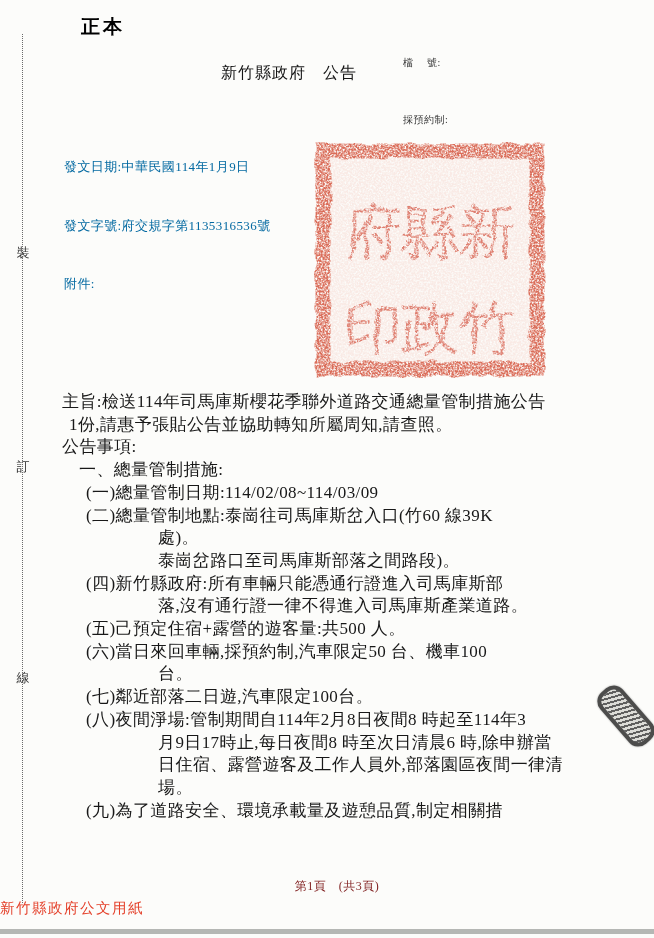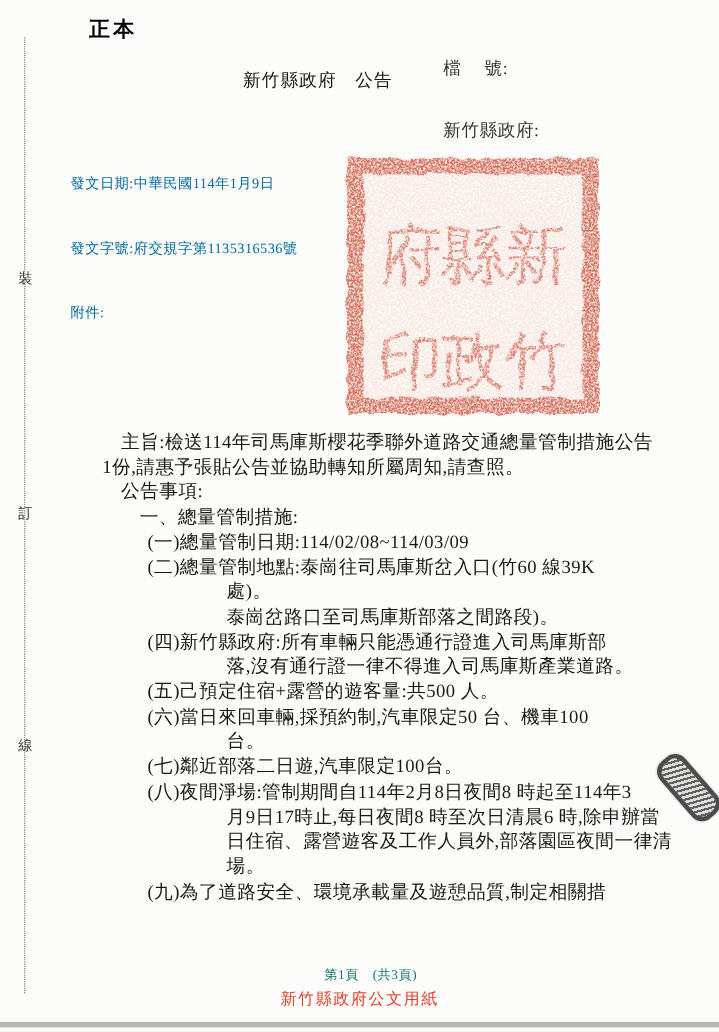--- a/index.html
+++ b/index.html
@@ -11,21 +11,21 @@
     font-family:"Liberation Serif", serif;
     color:#1c1c1c;
   }
   
   .copy-type{
     position:absolute;left:81px;top:14px;
     font-size:19px;letter-spacing:3px;font-weight:600;color:#000000;
   }
   .archive-box{
     position:absolute;left:403px;top:15px;
-    font-size:16px;line-height:19px;color:#333;letter-spacing:0.5px;
+    font-size:10px;line-height:19px;color:#333;letter-spacing:0.5px;
     white-space:pre;
   }
   .doc-title{
     position:absolute;left:289px;top:63px;transform:translateX(-50%);
     font-size:16px;letter-spacing:1px;white-space:pre;color:#151515;
   }
   .meta-block{
     position:absolute;left:64px;top:118px;
     font-size:13px;line-height:19.5px;letter-spacing:0.4px;white-space:pre;color:#0369a1;
   }
@@ -35,68 +35,68 @@
   .bind-line{
     position:absolute;left:22px;top:34px;width:0;height:869px;
     border-left:1.6px dotted #6a6a6a;
   }
   .bind-mark{
     position:absolute;left:15px;width:16px;text-align:center;
     font-size:13px;color:#333;
   }
   .bm0{top:244px}.bm1{top:458px}.bm2{top:669px}
   
-  .body-text{position:absolute;left:0;top:391px;right:0;padding-left:48px;}
+  .body-text{position:absolute;left:0;top:391px;right:0;}
   .bl{
     white-space:pre;font-size:17px;line-height:22.7px;
     letter-spacing:0.4px;color:#181818;
   }
   .l0{margin-left:62px}
-  .l0c{margin-left:45px}
+  .l0c{margin-left:69px}
   .l1{margin-left:79px}
   .l2{margin-left:86px}
   .l3{margin-left:158px}
   
   .smudge{
     position:absolute;left:592px;top:701px;width:60px;height:22px;
     border-radius:12px;
     border:4px solid #343434;
     background:repeating-linear-gradient(115deg,#4a4a4a 0 2px,#d8d8d4 2px 4.5px);
     transform:rotate(49deg);
     opacity:0.88;
     box-shadow:0 0 2px rgba(0,0,0,.4);
   }
   
   .page-info{
     position:absolute;left:0;right:0;top:878px;text-align:center;
-    font-size:12px;letter-spacing:0.5px;color:#0f766e;white-space:pre;margin-left:20px;
+    font-size:12px;letter-spacing:0.5px;color:#7f1d1d;white-space:pre;margin-left:20px;
   }
   .paper-label{
-    position:absolute;left:0;right:0;top:899px;text-align:center;
+    position:absolute;left:0;right:0;top:899px;
     font-size:14.5px;letter-spacing:1.5px;color:#e4402a;
   }
   .scan-strip{
     position:absolute;left:0;right:0;top:929px;height:5px;
     background:#b5b7b4;
   }
 </style>
 </head>
 <body>
 
 <div class="page">
 
   <div class="bind-line"></div>
   <div class="bind-mark bm0">裝</div>
   <div class="bind-mark bm1">訂</div>
   <div class="bind-mark bm2">線</div>
 
   <div class="copy-type">正本</div>
   <div class="archive-box">
     <div>檔　 號:</div>
-    <div>新竹縣政府:</div>
+    <div>採預約制:</div>
   </div>
   <div class="doc-title">新竹縣政府　公告</div>
 
   <div class="meta-block">
     <div>發文日期:中華民國114年1月9日</div>
     <div>發文字號:府交規字第1135316536號</div>
     <div>附件:</div>
   </div>
 
   <svg class="seal" viewBox="0 0 232 236">

